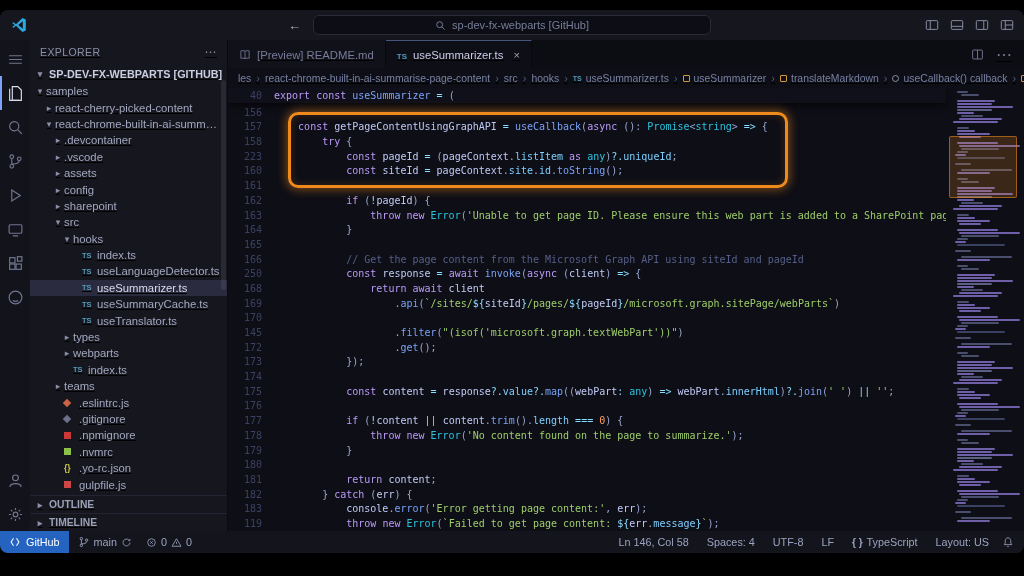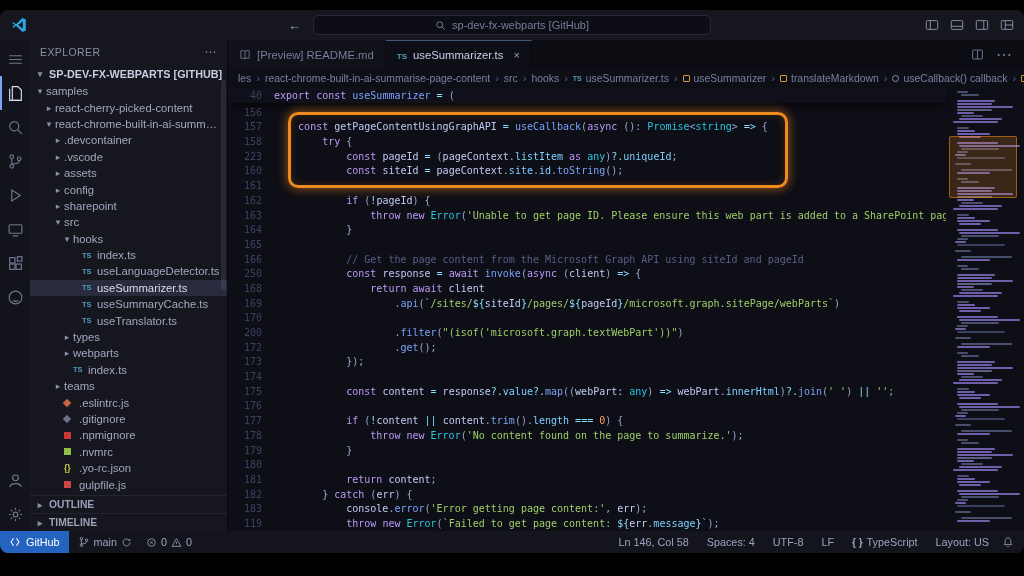--- a/index.html
+++ b/index.html
@@ -17,21 +17,21 @@
   .tb-nav { position:absolute; left:288px; display:flex; gap:16px; font-size:13px; color:#a8aec5; }
   .tb-nav .dim { color:#5a5f75; }
   .tb-search { position:absolute; left:50%; transform:translateX(-50%);
                width:398px; height:20px; background:#0d0d15; border:1px solid #2a2a3a;
                border-radius:6px; display:flex; align-items:center; justify-content:center;
                gap:6px; font-size:11px; color:#767d97; }
   .tb-right { position:absolute; right:10px; display:flex; gap:11px; color:#8a90a8; }
   .tb-right span { display:flex; }
 
   
-  .main { flex:1; display:flex; min-height:0; }
+  .main { flex:1; display:flex; min-height:0;text-decoration:underline; }
 
   .activitybar { width:30px; flex:none; background:#13131c; display:flex;
                  flex-direction:column; align-items:stretch; padding-top:2px; }
   .ab-item { height:34px; display:flex; align-items:center; justify-content:center;
              color:#71768d; border-left:2px solid transparent; border-right:2px solid transparent; }
   .ab-item.active { color:#d6dbec; border-left-color:#7aa2f7; }
   .ab-bottom { margin-top:auto; }
 
   .sidebar { width:198px; flex:none; background:#16161f; border-right:1px solid #090910;
              display:flex; flex-direction:column; color:#a2a7bd; position:relative; }
@@ -527,21 +527,21 @@
                 <span class="ct">                <span class="tk-k">return</span><span class="tk-k"> await </span><span class="tk-v">client</span></span>
               </div>
               <div class="cl">
                 <span class="ln">169</span>
                 <span class="ct">                    <span class="tk-w">.</span><span class="tk-f">api</span><span class="tk-w">(</span><span class="tk-s">`/sites/</span><span class="tk-o">${</span><span class="tk-v">siteId</span><span class="tk-o">}</span><span class="tk-s">/pages/</span><span class="tk-o">${</span><span class="tk-v">pageId</span><span class="tk-o">}</span><span class="tk-s">/microsoft.graph.sitePage/webParts`</span><span class="tk-w">)</span></span>
               </div>
               <div class="cl">
                 <span class="ln">170</span>
               </div>
               <div class="cl">
-                <span class="ln">200</span>
+                <span class="ln">145</span>
                 <span class="ct">                    <span class="tk-w">.</span><span class="tk-f">filter</span><span class="tk-w">(</span><span class="tk-s">"(isof('microsoft.graph.textWebPart'))"</span><span class="tk-w">)</span></span>
               </div>
               <div class="cl">
                 <span class="ln">172</span>
                 <span class="ct">                    <span class="tk-w">.</span><span class="tk-f">get</span><span class="tk-w">();</span></span>
               </div>
               <div class="cl">
                 <span class="ln">173</span>
                 <span class="ct">            <span class="tk-w">});</span></span>
               </div>

